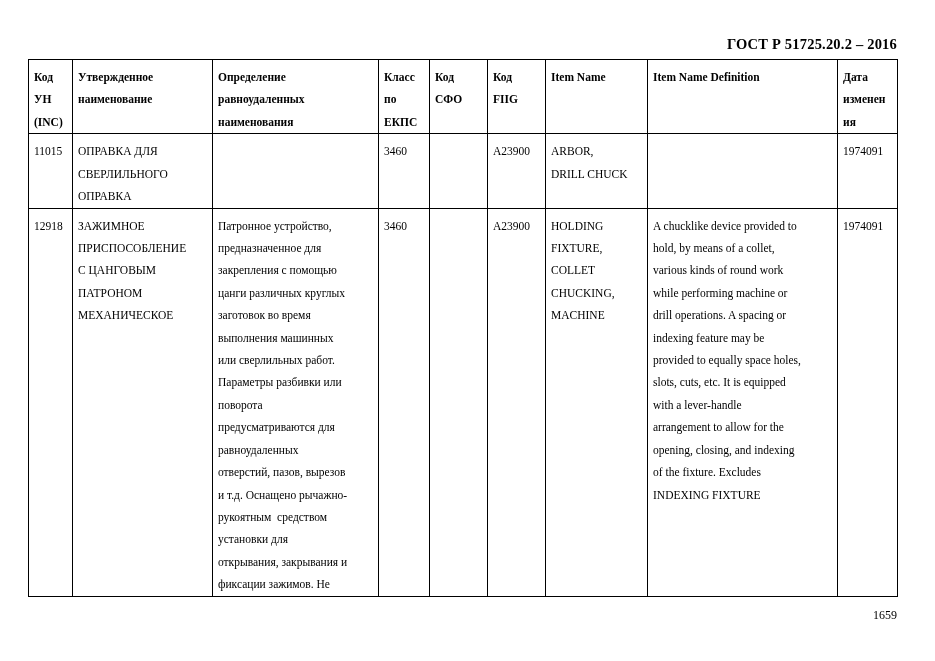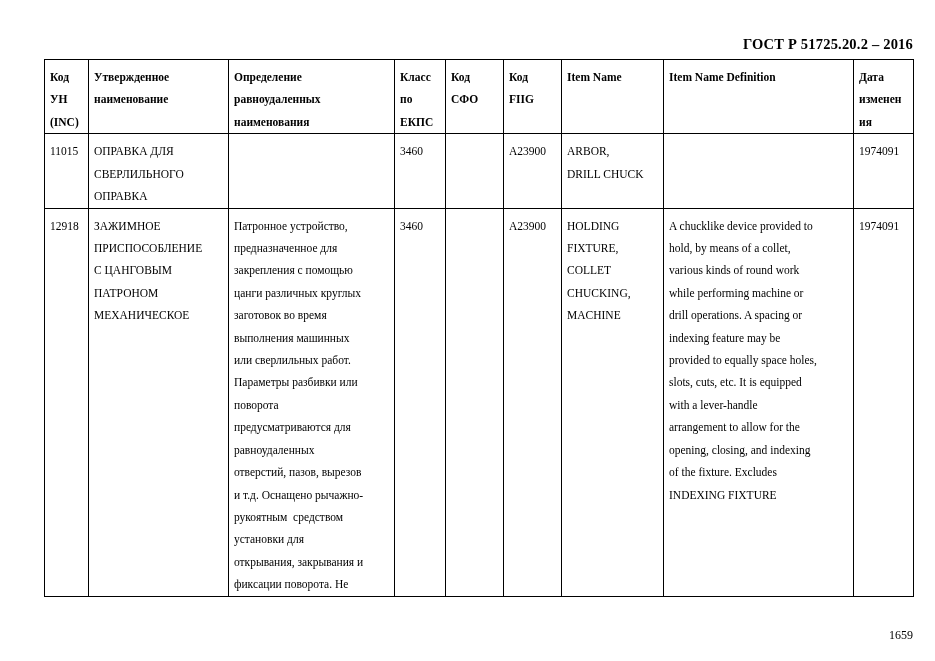--- a/index.html
+++ b/index.html
@@ -16,21 +16,20 @@
     color: #000000;
     overflow: hidden;
   }
 
   .page {
     position: absolute;
     left: 0;
     top: 0;
     width: 803px;
     height: 661px;
-    margin-left: 16px;
   }
 
   
   .doc-header {
     position: absolute;
     left: 28px;
     top: 36px;
     width: 869px;
     text-align: right;
     font-size: 14.5px;
@@ -85,21 +84,21 @@
     white-space: pre-wrap;
   }
 
   .row-1 td { height: 66px; }
   .row-2 td { height: 372px; }
 
   
   .page-number {
     position: absolute;
     left: 28px;
-    top: 628px;
+    top: 608px;
     width: 869px;
     text-align: right;
     font-size: 12px;
   }
 </style>
 </head>
 <body>
 
 <div class="page">
 
@@ -194,21 +193,21 @@
               <span>или сверлильных работ.</span>
               <span>Параметры разбивки или</span>
               <span>поворота</span>
               <span>предусматриваются для</span>
               <span>равноудаленных</span>
               <span>отверстий, пазов, вырезов</span>
               <span>и т.д. Оснащено рычажно-</span>
               <span>рукоятным  средством</span>
               <span>установки для</span>
               <span>открывания, закрывания и</span>
-              <span>фиксации поворота. Не</span>
+              <span>фиксации зажимов. Не</span>
             </td>
           <td>3460</td>
           <td></td>
           <td>A23900</td>
           <td class="cell-lines">
               <span>HOLDING</span>
               <span>FIXTURE,</span>
               <span>COLLET</span>
               <span>CHUCKING,</span>
               <span>MACHINE</span>

